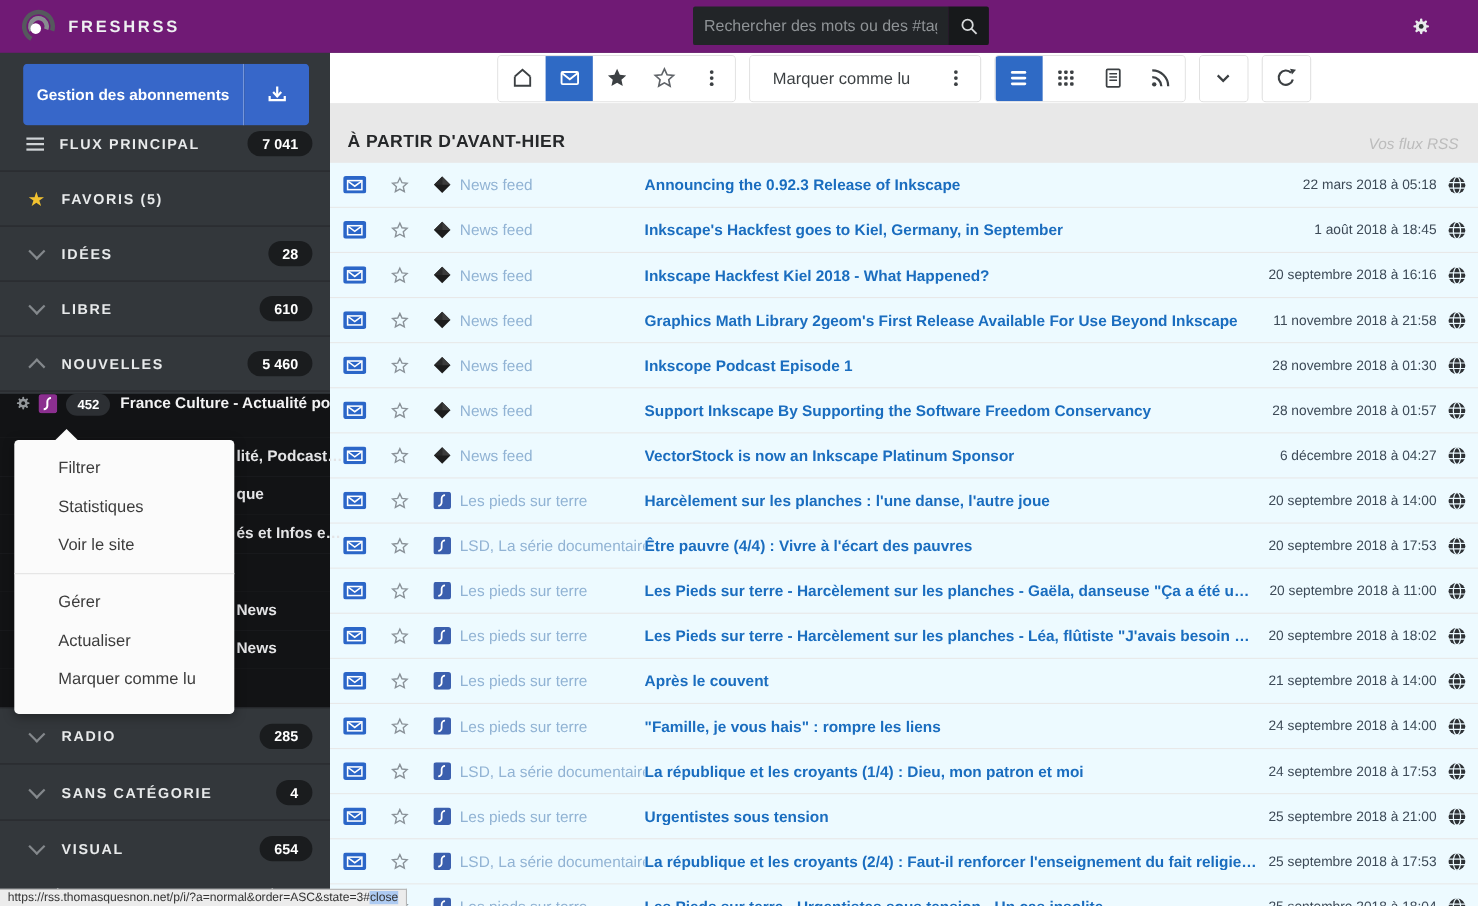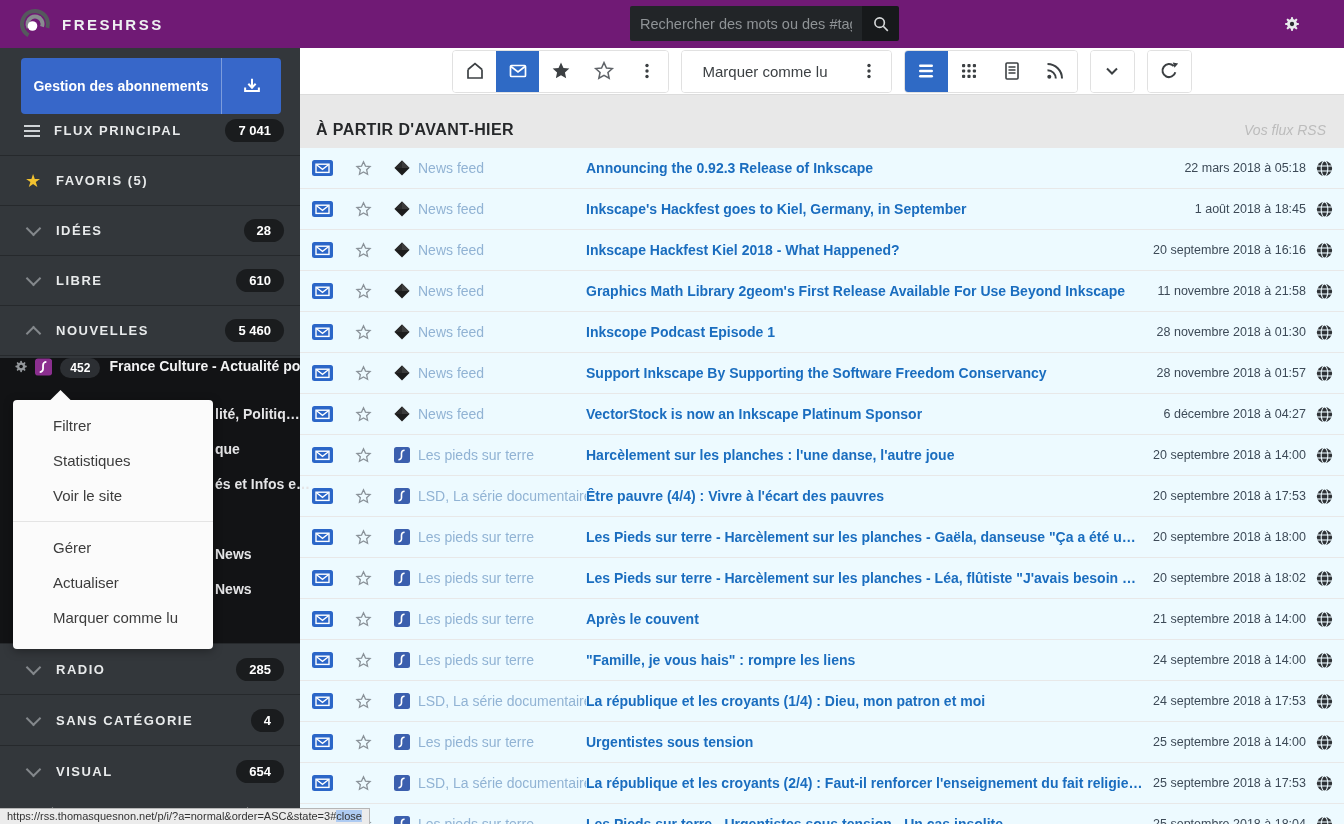--- a/index.html
+++ b/index.html
@@ -173,21 +173,21 @@
         <rect width="16" height="16" rx="2.5" fill="#8b2f8f"></rect>
         <path d="M10.6 3.2 a3.1 3.1 0 0 0 -3.1 3.1 v3.4 a3.1 3.1 0 0 1 -3.1 3.1" fill="none" stroke="#fff" stroke-width="1.7"></path>
       </svg>
       <span class="feed-badge">452</span>
       <span class="feed-name">France Culture - Actualité politi…</span>
     </div>
 
     <div class="covered">
 
         <div class="covered-row">
-          <span>lité, Politiq…</span>
+          <span>lité, Podcast…</span>
         </div>
 
         <div class="covered-row">
           <span>que</span>
         </div>
 
         <div class="covered-row">
           <span>és et Infos e…</span>
         </div>
 
@@ -627,21 +627,21 @@
           </svg>
           <span class="favicon radiofrance">
 
             <svg class="fi fi-rf" width="16" height="16" viewBox="0 0 16 16">
               <rect width="16" height="16" rx="2.5" fill="#3b5fae"></rect>
               <path d="M10.6 3.2 a3.1 3.1 0 0 0 -3.1 3.1 v3.4 a3.1 3.1 0 0 1 -3.1 3.1" fill="none" stroke="#fff" stroke-width="1.6"></path>
             </svg>
           </span>
           <span class="feedname">Les pieds sur terre</span>
           <a class="title" href="#">Les Pieds sur terre - Harcèlement sur les planches - Gaëla, danseuse "Ça a été un festival d'in…</a>
-          <span class="rdate">20 septembre 2018 à 18:00</span>
+          <span class="rdate">20 septembre 2018 à 11:00</span>
           <svg class="globe" viewBox="0 0 17 17">
             <circle cx="8.5" cy="8.5" r="7.6" fill="#2e3236"></circle>
             <ellipse cx="8.5" cy="8.5" rx="3.3" ry="7.6" fill="none" stroke="#edfaff" stroke-width="1.1"></ellipse>
             <line x1="1" y1="6" x2="16" y2="6" stroke="#edfaff" stroke-width="1.1"></line>
             <line x1="1" y1="11" x2="16" y2="11" stroke="#edfaff" stroke-width="1.1"></line>
           </svg>
         </div>
 
         <div class="row">
           <svg class="env" viewBox="0 0 21 16">
@@ -762,21 +762,21 @@
           </svg>
           <span class="favicon radiofrance">
 
             <svg class="fi fi-rf" width="16" height="16" viewBox="0 0 16 16">
               <rect width="16" height="16" rx="2.5" fill="#3b5fae"></rect>
               <path d="M10.6 3.2 a3.1 3.1 0 0 0 -3.1 3.1 v3.4 a3.1 3.1 0 0 1 -3.1 3.1" fill="none" stroke="#fff" stroke-width="1.6"></path>
             </svg>
           </span>
           <span class="feedname">Les pieds sur terre</span>
           <a class="title" href="#">Urgentistes sous tension</a>
-          <span class="rdate">25 septembre 2018 à 14:00</span>
+          <span class="rdate">25 septembre 2018 à 21:00</span>
           <svg class="globe" viewBox="0 0 17 17">
             <circle cx="8.5" cy="8.5" r="7.6" fill="#2e3236"></circle>
             <ellipse cx="8.5" cy="8.5" rx="3.3" ry="7.6" fill="none" stroke="#edfaff" stroke-width="1.1"></ellipse>
             <line x1="1" y1="6" x2="16" y2="6" stroke="#edfaff" stroke-width="1.1"></line>
             <line x1="1" y1="11" x2="16" y2="11" stroke="#edfaff" stroke-width="1.1"></line>
           </svg>
         </div>
 
         <div class="row">
           <svg class="env" viewBox="0 0 21 16">

